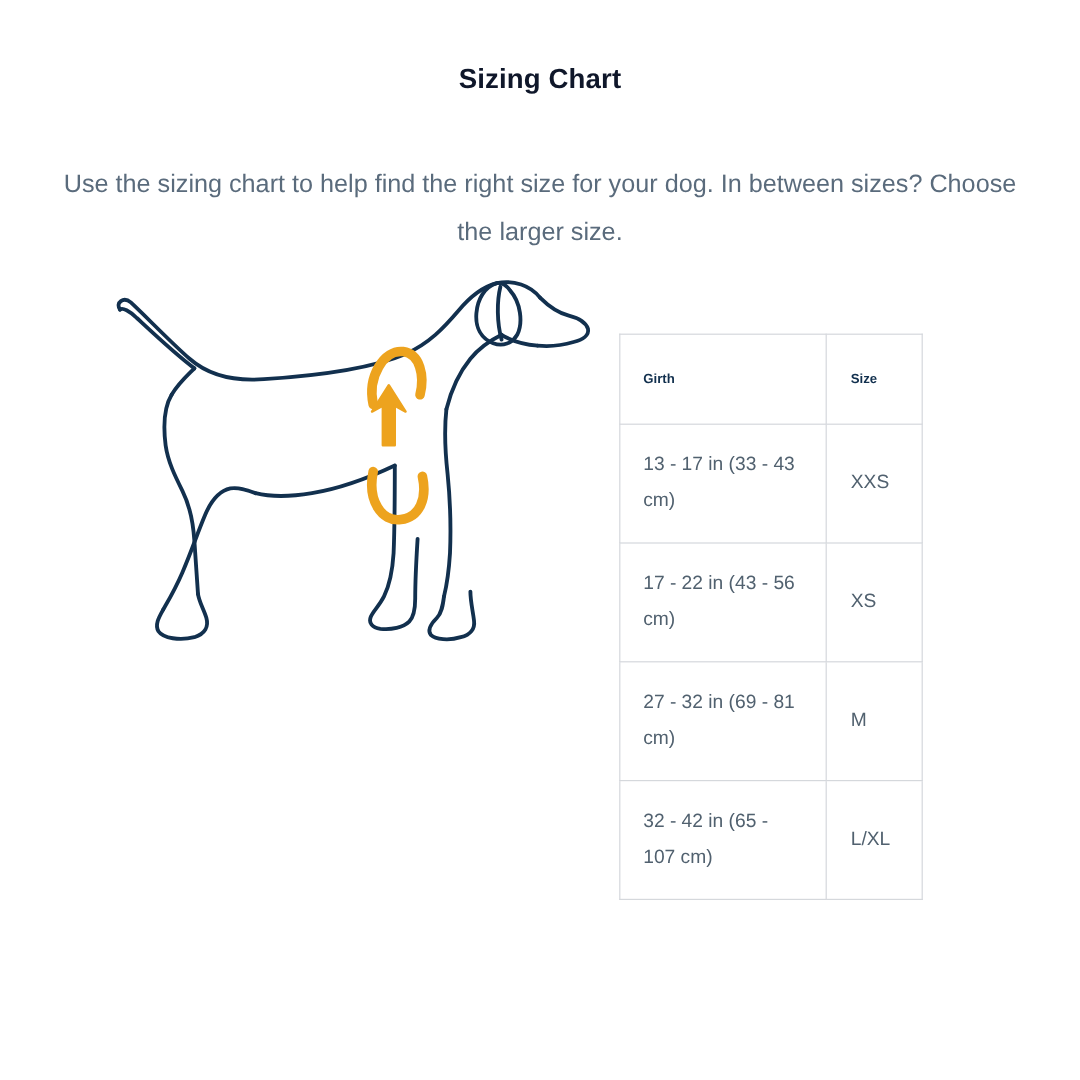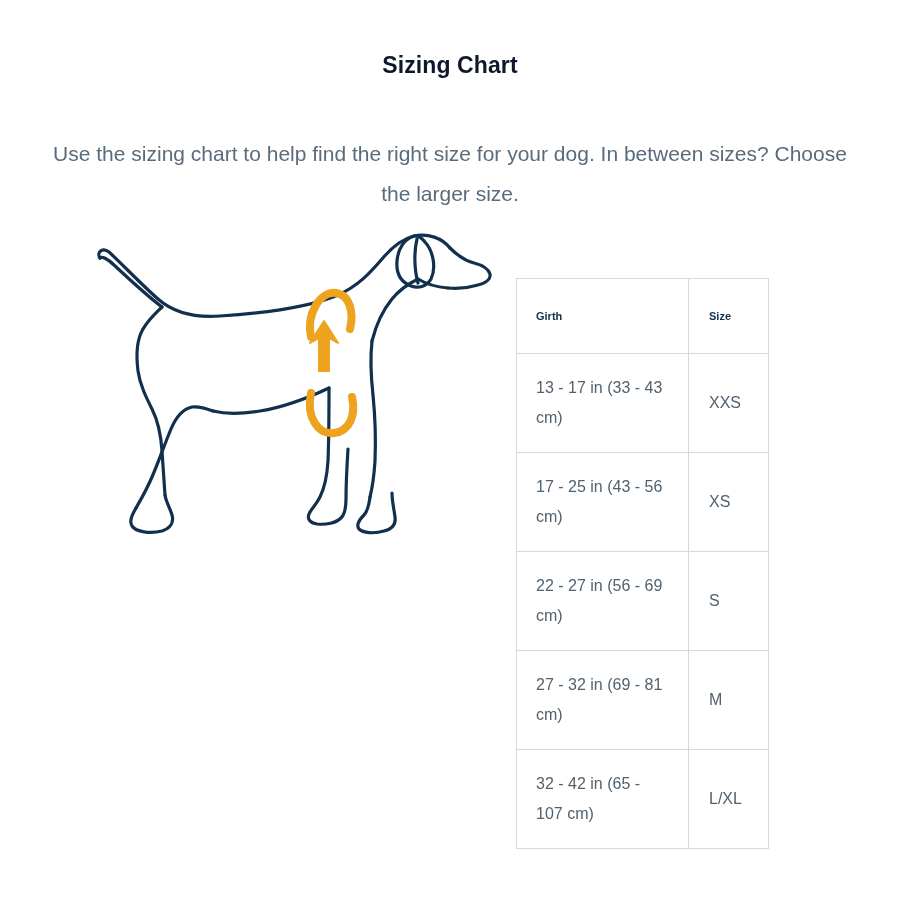--- a/index.html
+++ b/index.html
@@ -220,26 +220,22 @@
         <th>Girth</th>
         <th class="size-head">Size</th>
       </tr>
     </thead>
     <tbody>
       <tr>
         <td>13 - 17 in (33 - 43 cm)</td>
         <td class="size-cell">XXS</td>
       </tr>
       <tr>
-        <td>17 - 25 in (43 - 56 cm)</td>
+        <td>17 - 22 in (43 - 56 cm)</td>
         <td class="size-cell">XS</td>
-      </tr>
-      <tr>
-        <td>22 - 27 in (56 - 69 cm)</td>
-        <td class="size-cell">S</td>
       </tr>
       <tr>
         <td>27 - 32 in (69 - 81 cm)</td>
         <td class="size-cell">M</td>
       </tr>
       <tr>
         <td>32 - 42 in (65 - 107 cm)</td>
         <td class="size-cell">L/XL</td>
       </tr>
     </tbody>

